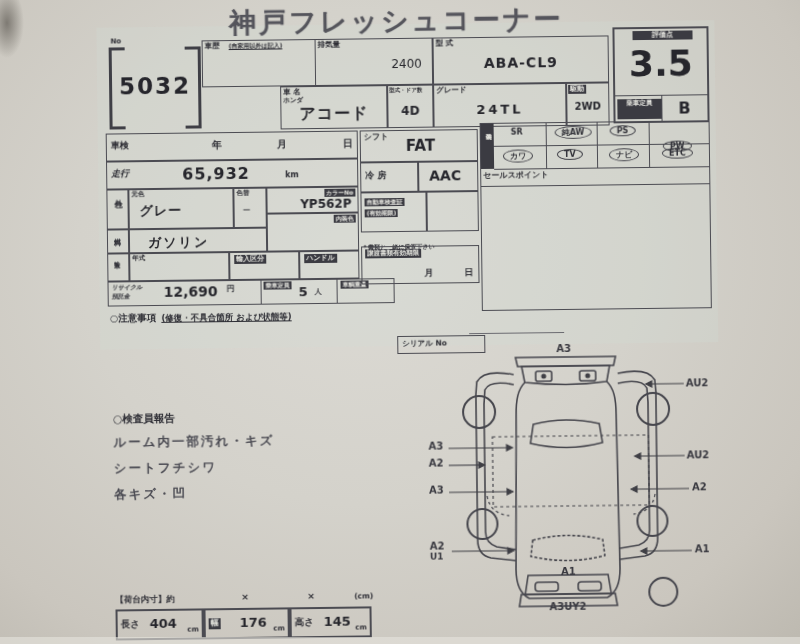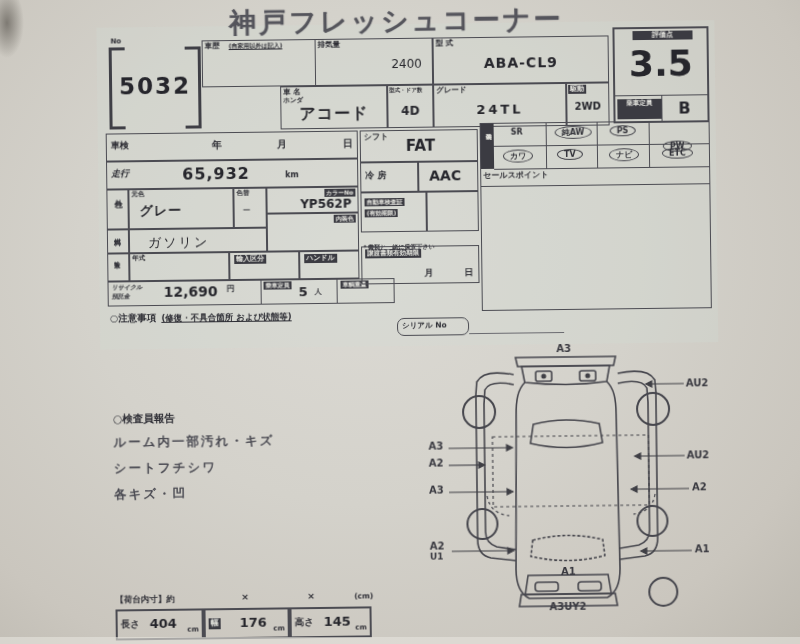--- a/index.html
+++ b/index.html
@@ -110,21 +110,21 @@
     <span class="chip pos" style="right:2px;top:1px;font-size:6px;">カラーNo</span>
     <span class="val pos" style="right:6px;top:9px;font-size:12px;font-weight:700;">YP562P</span>
   </div>
   <div class="cell" style="left:268px;top:212px;width:92px;height:38px;">
     <span class="chip pos" style="right:2px;top:1px;font-size:6px;">内装色</span>
   </div>
   <div class="cell" style="left:108px;top:226px;width:22px;height:24px;">
     <span class="vlbl pos" style="left:4px;top:2px;font-size:7px;">燃料</span>
   </div>
   <div class="cell" style="left:130px;top:226px;width:138px;height:24px;">
-    <span class="val pos" style="left:18px;top:4px;font-size:13px;font-weight:400;letter-spacing:2px;">ガソリン</span>
+    <span class="val pos" style="left:18px;top:4px;font-size:13px;font-weight:700;letter-spacing:2px;">ガソリン</span>
   </div>
   <div class="cell" style="left:108px;top:250px;width:22px;height:28px;">
     <span class="vlbl pos" style="left:4px;top:1px;font-size:6px;">輸入車</span>
   </div>
   <div class="cell" style="left:130px;top:250px;width:100px;height:28px;">
     <span class="lbl pos" style="left:2px;top:1px;font-size:6.5px;">年式</span>
   </div>
   <div class="cell" style="left:230px;top:250px;width:70px;height:28px;">
     <span class="chip pos" style="left:4px;top:2px;">輸入区分</span>
   </div>
@@ -186,21 +186,21 @@
     <span class="oval pos" style="left:129px;top:3px;">PS</span>
     <span class="oval pos" style="left:182px;top:19px;">PW</span>
     <span class="oval pos" style="left:22px;top:26px;">カワ</span>
     <span class="oval pos" style="left:76px;top:26px;">TV</span>
     <span class="oval pos" style="left:128px;top:26px;">ナビ</span>
     <span class="oval pos" style="left:181px;top:26px;">ETC</span>
     <span class="lbl pos" style="left:2px;top:48px;font-size:8px;">セールスポイント</span>
     <span class="pos" style="left:0;top:62px;right:0;border-top:1.2px solid #4b4b52;"></span>
   </div>
 
-  <div class="cell" style="left:397px;top:318px;width:72px;height:18px;border-radius:7px;">
+  <div class="cell" style="left:397px;top:336px;width:88px;height:18px;">
     <span class="lbl pos" style="left:4px;top:3px;font-size:7.5px;">シリアル No</span>
   </div>
   <div class="pos" style="left:469px;top:334px;width:95px;border-top:1.2px solid #6a6a70;"></div>
 
   <div class="pos" style="left:112px;top:410px;">
     <div class="lbl" style="font-size:10.5px;">○検査員報告</div>
     <div class="insp-line">ルーム内一部汚れ・キズ</div>
     <div class="insp-line">シートフチシワ</div>
     <div class="insp-line">各キズ・凹</div>
   </div>

